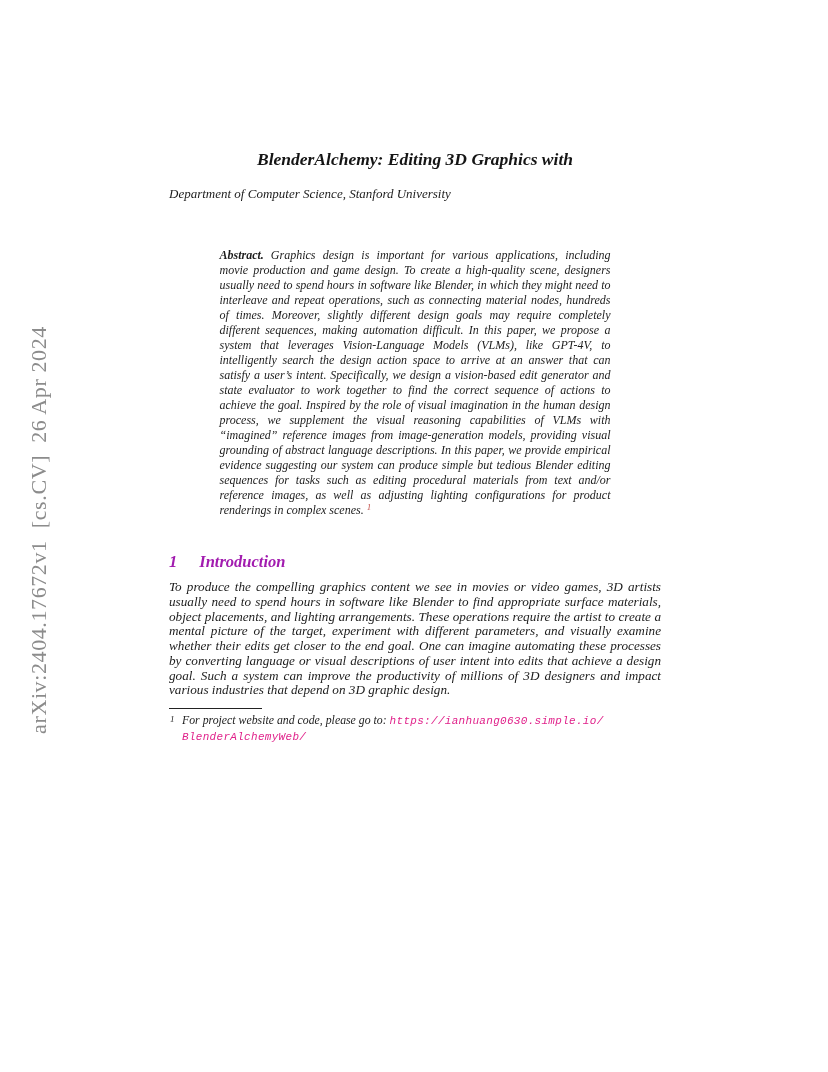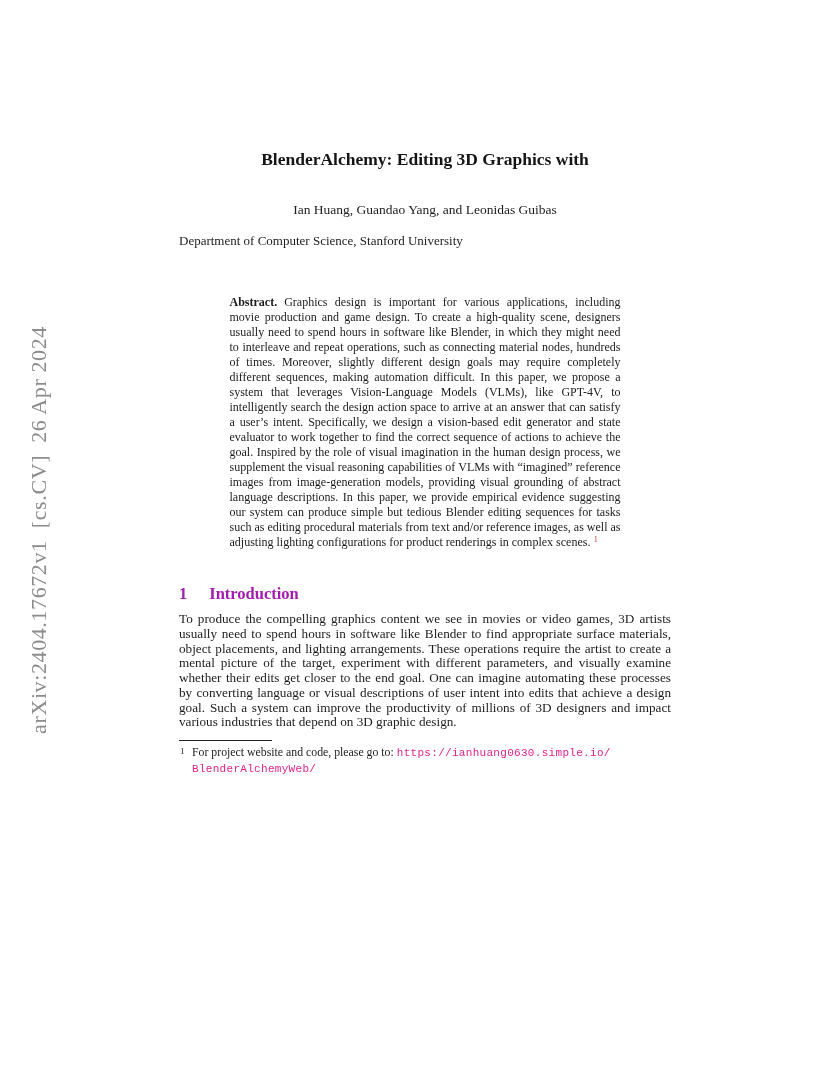--- a/index.html
+++ b/index.html
@@ -22,23 +22,24 @@
     transform-origin: center center;
     font-size: 22px;
     letter-spacing: 0.6px;
     color: #8c8c8c;
     white-space: pre;
   }
 
   
   .content {
     position: absolute;
-    left: 179px;
+    left: 169px;
     top: 0;
     width: 492px;
+    font-style: italic;
   }
 
   .title { margin-top: 147px; text-align: center; font-weight: bold; font-size: 17.5px; line-height: 24px; color: #151515; }
   .authors { margin-top: 31px; text-align: center; font-size: 13.5px; }
   .affiliation { margin-top: 15px; font-size: 13px; }
 
   .abstract {
     margin: 46px auto 12px auto;
     width: 391px;
     font-size: 12px;
@@ -105,21 +106,20 @@
 <div class="page">
 
   <div class="watermark">arXiv:2404.17672v1  [cs.CV]  26 Apr 2024</div>
 
   <div class="content">
 
     <div class="title">
       <div>BlenderAlchemy: Editing 3D Graphics with</div>
     </div>
 
-    <div class="authors">Ian Huang, Guandao Yang, and Leonidas Guibas</div>
 
     <div class="affiliation">Department of Computer Science, Stanford University</div>
 
     <div class="abstract"><span class="abstract-label">Abstract.</span><span>Graphics design is important for various applications, including movie production and game design. To create a high-quality scene, designers usually need to spend hours in software like Blender, in which they might need to interleave and repeat operations, such as connecting material nodes, hundreds of times. Moreover, slightly different design goals may require completely different sequences, making automation difficult. In this paper, we propose a system that leverages Vision-Language Models (VLMs), like GPT-4V, to intelligently search the design action space to arrive at an answer that can satisfy a user’s intent. Specifically, we design a vision-based edit generator and state evaluator to work together to find the correct sequence of actions to achieve the goal. Inspired by the role of visual imagination in the human design process, we supplement the visual reasoning capabilities of VLMs with “imagined” reference images from image-generation models, providing visual grounding of abstract language descriptions. In this paper, we provide empirical evidence suggesting our system can produce simple but tedious Blender editing sequences for tasks such as editing procedural materials from text and/or reference images, as well as adjusting lighting configurations for product renderings in complex scenes.</span><span class="fn-ref">1</span></div>
 
     <div class="section-heading">
       <span class="section-number">1</span><span>Introduction</span>
     </div>
 
     <p class="body-para first">To produce the compelling graphics content we see in movies or video games, 3D artists usually need to spend hours in software like Blender to find appropriate surface materials, object placements, and lighting arrangements. These operations require the artist to create a mental picture of the target, experiment with different parameters, and visually examine whether their edits get closer to the end goal. One can imagine automating these processes by converting language or visual descriptions of user intent into edits that achieve a design goal. Such a system can improve the productivity of millions of 3D designers and impact various industries that depend on 3D graphic design.</p>

